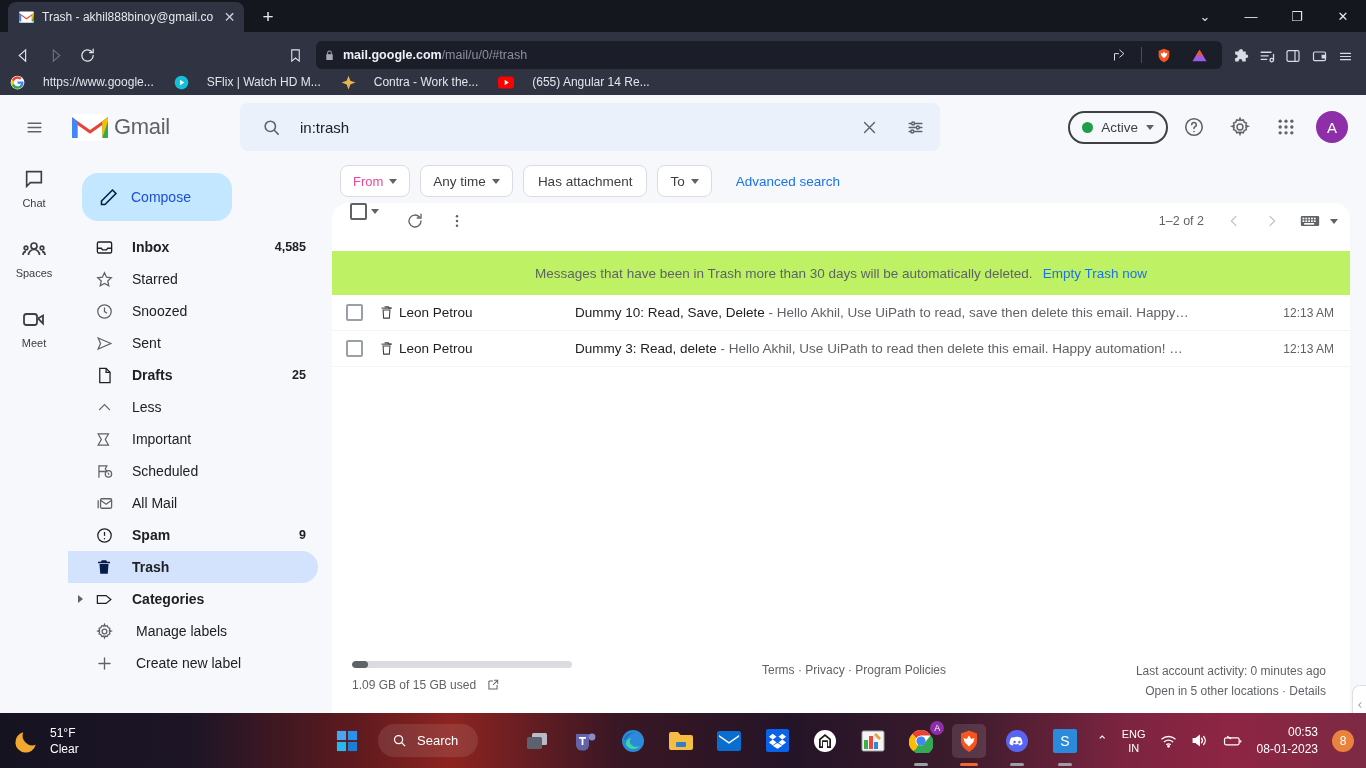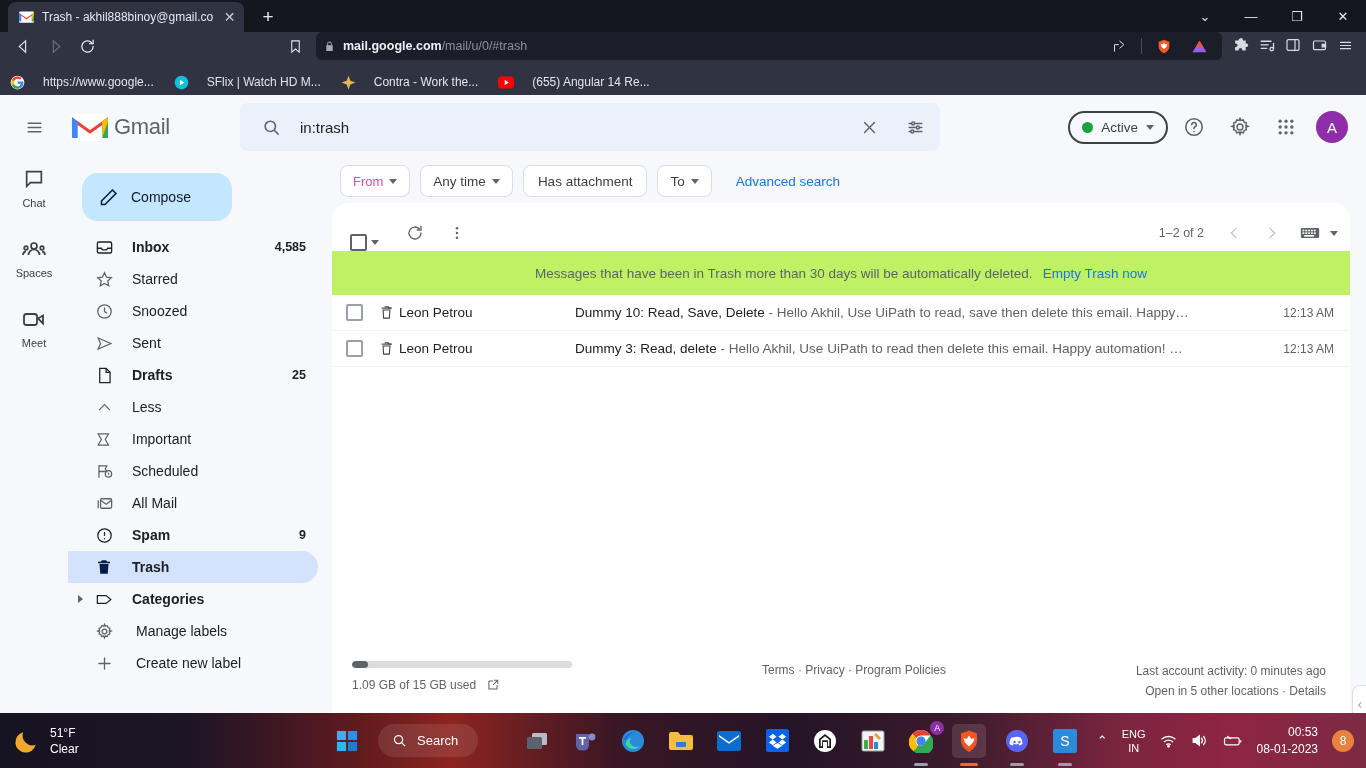--- a/index.html
+++ b/index.html
@@ -30,21 +30,21 @@
   .tab-close { color: #c9ccd6; font-size: 14px; width: 18px; text-align:center; line-height: 1;}
   .newtab {
     position: absolute; left: 256px; top: 6px; width: 24px; height: 24px;
     color: #e6e8ee; font-size: 19px; text-align: center; line-height: 22px;
   }
   .win-ctrls {
     position: absolute; right: 0; top: 0; height: 32px; display: flex; align-items: center;
   }
   .win-btn { width: 46px; height: 32px; display:flex;align-items:center;justify-content:center; color:#e6e8ee; font-size: 13px;}
 
-  .navbar { position: relative; height: 37px; display: flex; align-items: flex-start; padding: 0 8px; }
+  .navbar { position: relative; height: 37px; display: flex; align-items: flex-end; padding: 0 8px; }
   .nav-ico {
     width: 30px; height: 28px; display:flex;align-items:center;justify-content:center;
     color:#e4e6ec; margin-right: 2px;
   }
   .nav-ico.disabled { color: #6b7186; }
   .omnibox {
     flex: 1 1 auto; height: 28px; background: #1b1e29; border-radius: 6px;
     display: flex; align-items: center; padding: 0 8px; margin: 0 6px 0 4px; gap: 8px;
   }
   .lock { color:#a6abba; font-size: 11px; }
@@ -100,42 +100,42 @@
   .badge99 {
     position: absolute; top: -8px; right: 6px; background: #d93025; color: #fff;
     font-size: 9.5px; font-weight: 700; border-radius: 9px; padding: 1px 4px; line-height: 12px;
   }
 
   .sidebar { width: 264px; padding-top: 6px; }
   .compose {
     margin: 8px 0 10px 14px; width: 150px; height: 48px; border-radius: 16px; background: #c2e7ff;
     display: flex; align-items: center; gap: 12px; padding-left: 16px;
   }
-  .compose-label { font-size: 14px; color: #0f172a; }
+  .compose-label { font-size: 14px; color: #1d4ed8; }
   .nav-list { margin-top: 4px; }
   .nav-row {
     display: flex; align-items: center; height: 32px; padding-left: 26px; gap: 18px;
     border-radius: 0 16px 16px 0; margin-right: 14px; position: relative;
   }
   .nav-row.active { background: #d3e3fd; }
   .nav-row .ni { width: 20px; height: 20px; display:flex;align-items:center;justify-content:center; flex:0 0 20px;}
   .nav-label { font-size: 14px; color: #202124; flex: 1 1 auto; }
   .nav-row.bold .nav-label { font-weight: 700; }
   .nav-count { font-size: 12.5px; color: #202124; padding-right: 12px; }
   .nav-row.bold .nav-count { font-weight: 700; }
   .caret {
     position: absolute; left: 10px; top: 50%; transform: translateY(-50%);
     width: 0; height: 0; border-left: 5px solid #5f6368; border-top: 4px solid transparent; border-bottom: 4px solid transparent;
   }
 
   .mainpane { flex: 1 1 auto; padding: 0 16px 0 0; }
   .listcard {
     background: #fff; border-radius: 16px; height: 530px; position: relative; overflow: hidden;
   }
-  .list-toolbar { height: 48px; display: flex; align-items: flex-end; padding: 0 8px 0 10px; }
+  .list-toolbar { height: 48px; display: flex; align-items: flex-start; padding: 0 8px 0 10px; }
   .tb-btn { width: 36px; height: 36px; display:flex; align-items:center; justify-content:center; border-radius:50%;}
   .selchk { display: flex; align-items: center; gap: 4px; padding-left: 8px; }
   .chkbox { width: 17px; height: 17px; border: 2px solid #5f6368; border-radius: 2px; }
   .tri-down { width:0;height:0;border-left:4.5px solid transparent;border-right:4.5px solid transparent;border-top:5px solid #5f6368;}
   .tb-right { margin-left: auto; display: flex; align-items: center; gap: 2px; padding-right: 4px;}
   .pager { font-size: 12.5px; color: #5f6368; padding-right: 10px; }
 
   .trash-banner {
     height: 44px; background: #bef264; display: flex; align-items: center;
     justify-content: center; gap: 10px; font-size: 13.5px; color: #5f6368;

